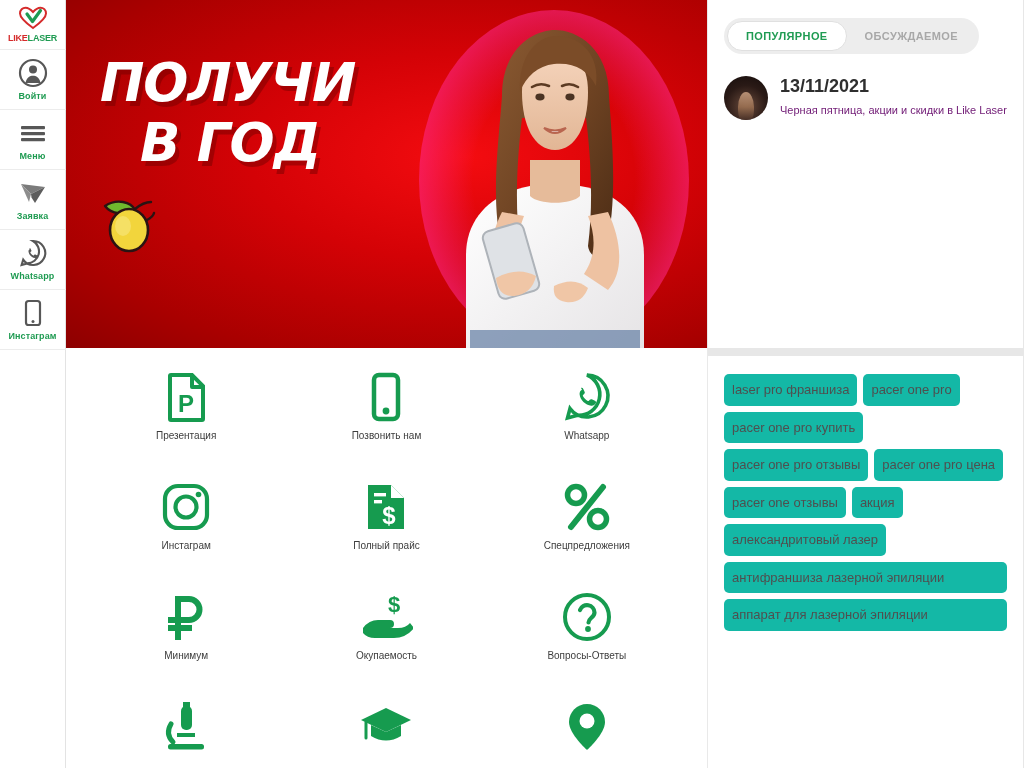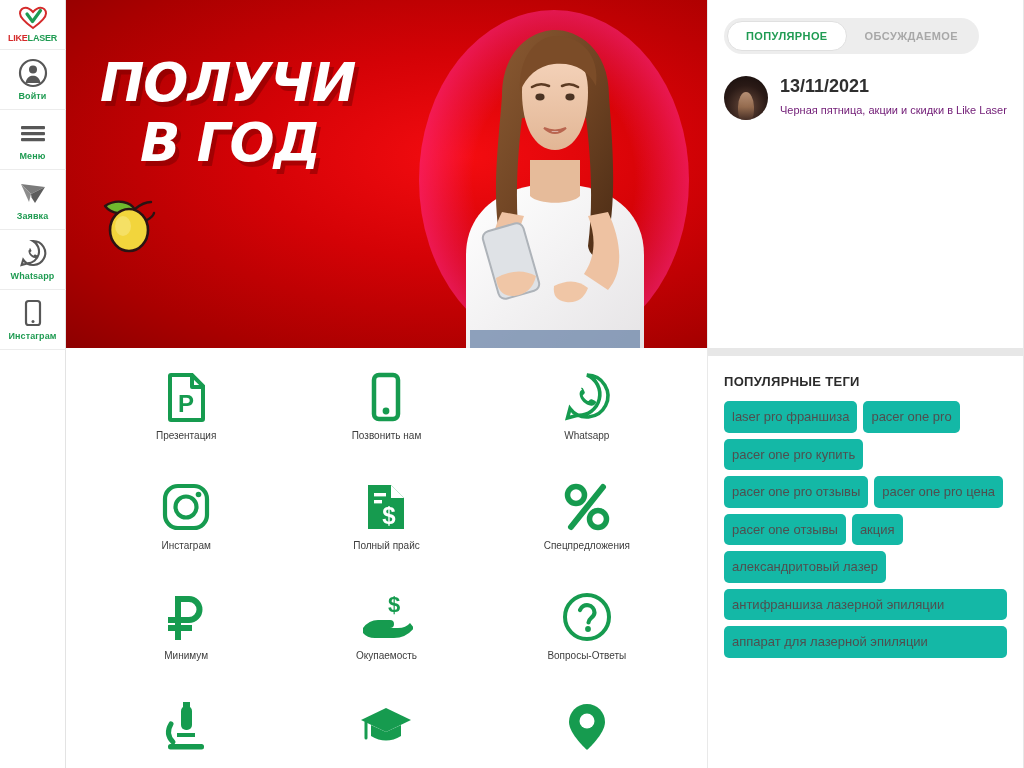--- a/index.html
+++ b/index.html
@@ -372,21 +372,20 @@
       <div class="post">
         <div class="avatar"></div>
         <div class="post-body">
           <div class="post-date">13/11/2021</div>
           <div class="post-title">Черная пятница, акции и скидки в Like Laser</div>
         </div>
       </div>
     </div>
 
     <div class="card tags">
-      <div class="tags-title">ПОПУЛЯРНЫЕ ТЕГИ</div>
       <div class="tag-wrap">
         <span class="tag">laser pro франшиза</span>
         <span class="tag">pacer one pro</span>
         <span class="tag">pacer one pro купить</span>
         <span class="tag">pacer one pro отзывы</span>
         <span class="tag">pacer one pro цена</span>
         <span class="tag">pacer one отзывы</span>
         <span class="tag">акция</span>
         <span class="tag">александритовый лазер</span>
         <span class="tag" style="width:100%">антифраншиза лазерной эпиляции</span>

